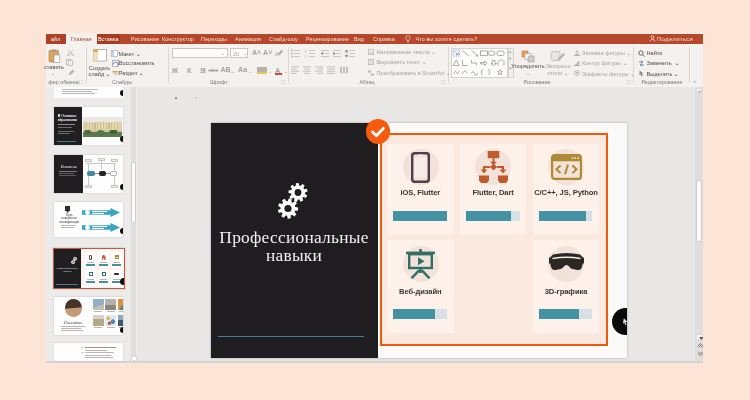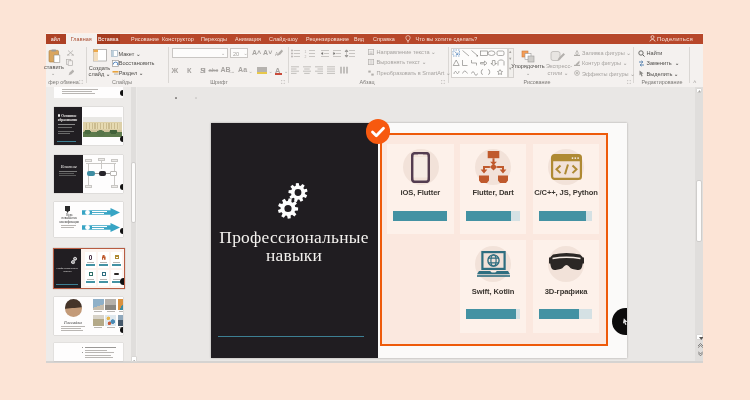--- a/index.html
+++ b/index.html
@@ -471,36 +471,36 @@
           <path d="M9.5 11.5 L5.5 15.3 L9.5 19.1"></path>
           <path d="M21.5 11.5 L25.5 15.3 L21.5 19.1"></path>
           <path d="M17 10.5 L14 20.2"></path>
         </g>
       </svg>
     <div class="clabel">C/C++, JS, Python</div>
     <div class="bar" style="top:67.5px;">
         <div class="fill" style="width:87%;"></div>
       </div>
   </div>
-  <div class="card" style="left:249.3px;top:117.5px;width:66.6px;height:93px;">
+  <div class="card" style="left:176.5px;top:117.5px;width:66.6px;height:93px;">
     <div class="iconcirc" style="top:6px;"></div>
-    <svg class="abs" style="left:17px;top:11px;" width="33" height="27" viewBox="0 0 33 27">
-        <g fill="#2e6e80">
-          <rect x="5.4" y="1.1" width="22.2" height="16.8" fill="none" stroke="#2e6e80" stroke-width="2.2"></rect>
-          <circle cx="16.5" cy="9.5" r="5.6" fill="none" stroke="#2e6e80" stroke-width="1.4"></circle>
-          <ellipse cx="16.5" cy="9.5" rx="2.6" ry="5.6" fill="none" stroke="#2e6e80" stroke-width="1.2"></ellipse>
-          <path d="M11 7.2 h11 M11 11.8 h11" stroke="#2e6e80" stroke-width="1.2"></path>
-          <path d="M2 20 h29 l2 3.2 h-33z"></path>
-          <path d="M13.5 20 a3 1.6 0 0 0 6 0z" fill="#f6ece5"></path>
-          <rect x="0" y="24.2" width="33" height="1.6"></rect>
+    <svg class="abs" style="left:19px;top:9px;" width="29" height="31" viewBox="0 0 29 31">
+        <g fill="#2f6f66">
+          <rect x="13.2" y="0" width="2.6" height="3"></rect>
+          <rect x="0" y="2.6" width="29" height="2.6"></rect>
+          <rect x="3.2" y="5.2" width="22.6" height="13.8" fill="none" stroke="#2f6f66" stroke-width="2.4"></rect>
+          <path d="M12 8.2 l6.5 4 -6.5 4z"></path>
+          <rect x="13.2" y="19" width="2.6" height="5"></rect>
+          <path d="M12.2 20.5 l2 1.6 -7.6 8 -2-1.6z"></path>
+          <path d="M16.8 20.5 l-2 1.6 7.6 8 2-1.6z"></path>
         </g>
       </svg>
-    <div class="clabel" style="top:46.5px;">Swift, Kotlin</div>
+    <div class="clabel" style="top:46.5px;">Веб-дизайн</div>
     <div class="bar" style="top:69px;height:9.5px;">
-        <div class="fill" style="width:94%;"></div>
+        <div class="fill" style="width:77%;"></div>
       </div>
   </div>
   <div class="card" style="left:322.2px;top:117.5px;width:66.6px;height:93px;">
     <div class="iconcirc" style="top:6px;"></div>
     <svg class="abs" style="left:16px;top:13px;" width="35" height="22" viewBox="0 0 35 22">
         <g fill="#2b2725">
           <path d="M4 1.5 Q17.5 -1.5 31 1.5 L33.5 4 Q34.5 9 33 14 Q32 17.5 28.5 17 L23.5 16 Q21.5 15.5 20.3 13.8 Q19 12 17.5 12 Q16 12 14.7 13.8 Q13.5 15.5 11.5 16 L6.5 17 Q3 17.5 2 14 Q.5 9 1.5 4 Z"></path>
           <path d="M3.5 5.5 Q17.5 3 31.5 5.5" stroke="#f6ece5" stroke-width="1.4" fill="none"></path>
           <path d="M0 4.5 h2.5 v6 H0z M32.5 4.5 H35 v6 h-2.5z"></path>
         </g>

